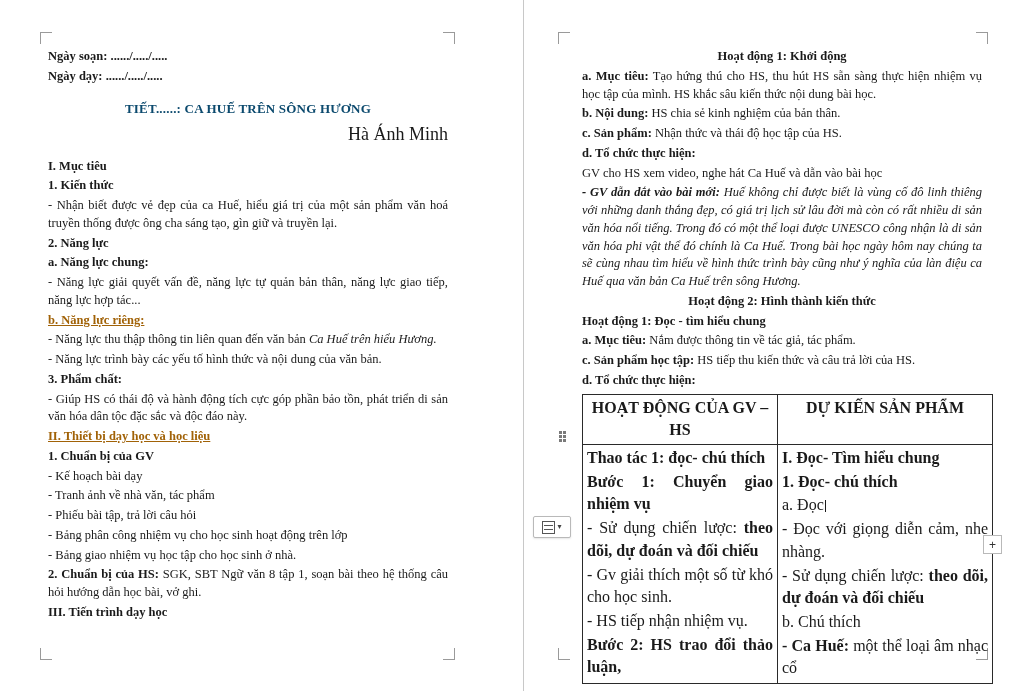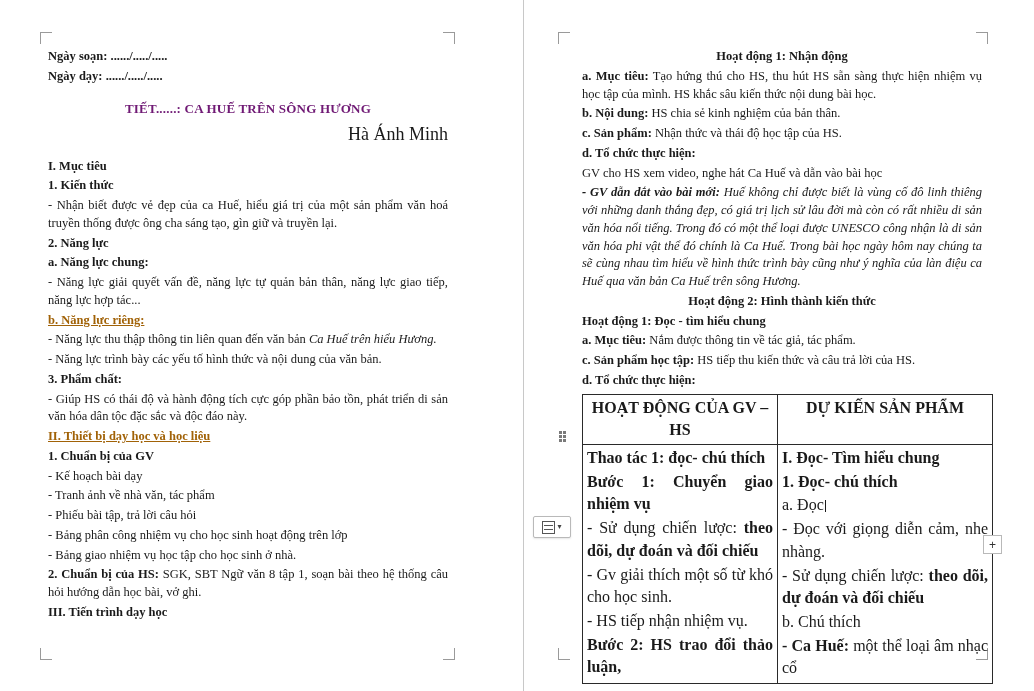--- a/index.html
+++ b/index.html
@@ -65,21 +65,21 @@
     line-height: 1.42;
     text-align: justify;
   }
   .center { text-align: center; }
   .b { font-weight: bold; }
   .i { font-style: italic; }
   .redline { color: #a16207; text-decoration: underline; }
   .title {
     font-weight: bold;
     text-align: center;
-    color: #701a75;
+    color: #0c4a6e;
     letter-spacing: 0.2px;
     margin-top: 14px;
     margin-bottom: 4px;
     font-size: 13px;
   }
   .author {
     text-align: right;
     margin-bottom: 10px;
     font-size: 18px;
   }
@@ -231,21 +231,21 @@
     </div>
   </div>
 
   <div class="page page-right">
     <div class="mark tl" style="left:34px; top:32px;"></div>
     <div class="mark tr" style="left:452px; top:32px;"></div>
     <div class="mark bl" style="left:34px; top:648px;"></div>
     <div class="mark br" style="left:452px; top:648px;"></div>
 
     <div class="content">
-      <p class="b center">Hoạt động 1: Nhận động</p>
+      <p class="b center">Hoạt động 1: Khởi động</p>
       <p><span class="b">a. Mục tiêu:</span><span> Tạo hứng thú cho HS, thu hút HS sẵn sàng thực hiện nhiệm vụ học tập của mình. HS khắc sâu kiến thức nội dung bài học.</span></p>
       <p><span class="b">b. Nội dung:</span><span> HS chia sẻ kinh nghiệm của bản thân.</span></p>
       <p><span class="b">c. Sản phẩm:</span><span> Nhận thức và thái độ học tập của HS.</span></p>
       <p class="b">d. Tổ chức thực hiện:</p>
       <p>GV cho HS xem video, nghe hát Ca Huế và dẫn vào bài học</p>
       <p class="i"><span class="b i">- GV dẫn dắt vào bài mới:</span><span> Huế không chỉ được biết là vùng cố đô linh thiêng với những danh thắng đẹp, có giá trị lịch sử lâu đời mà còn có rất nhiều di sản văn hóa nổi tiếng. Trong đó có một thể loại được UNESCO công nhận là di sản văn hóa phi vật thể đó chính là Ca Huế. Trong bài học ngày hôm nay chúng ta sẽ cùng nhau tìm hiểu về hình thức trình bày cũng như ý nghĩa của làn điệu ca Huế qua văn bản Ca Huế trên sông Hương.</span></p>
       <p class="b center">Hoạt động 2: Hình thành kiến thức</p>
       <p class="b">Hoạt động 1: Đọc - tìm hiểu chung</p>
       <p><span class="b">a. Mục tiêu:</span><span> Nắm được thông tin về tác giả, tác phẩm.</span></p>
       <p><span class="b">c. Sản phẩm học tập:</span><span> HS tiếp thu kiến thức và câu trả lời của HS.</span></p>

